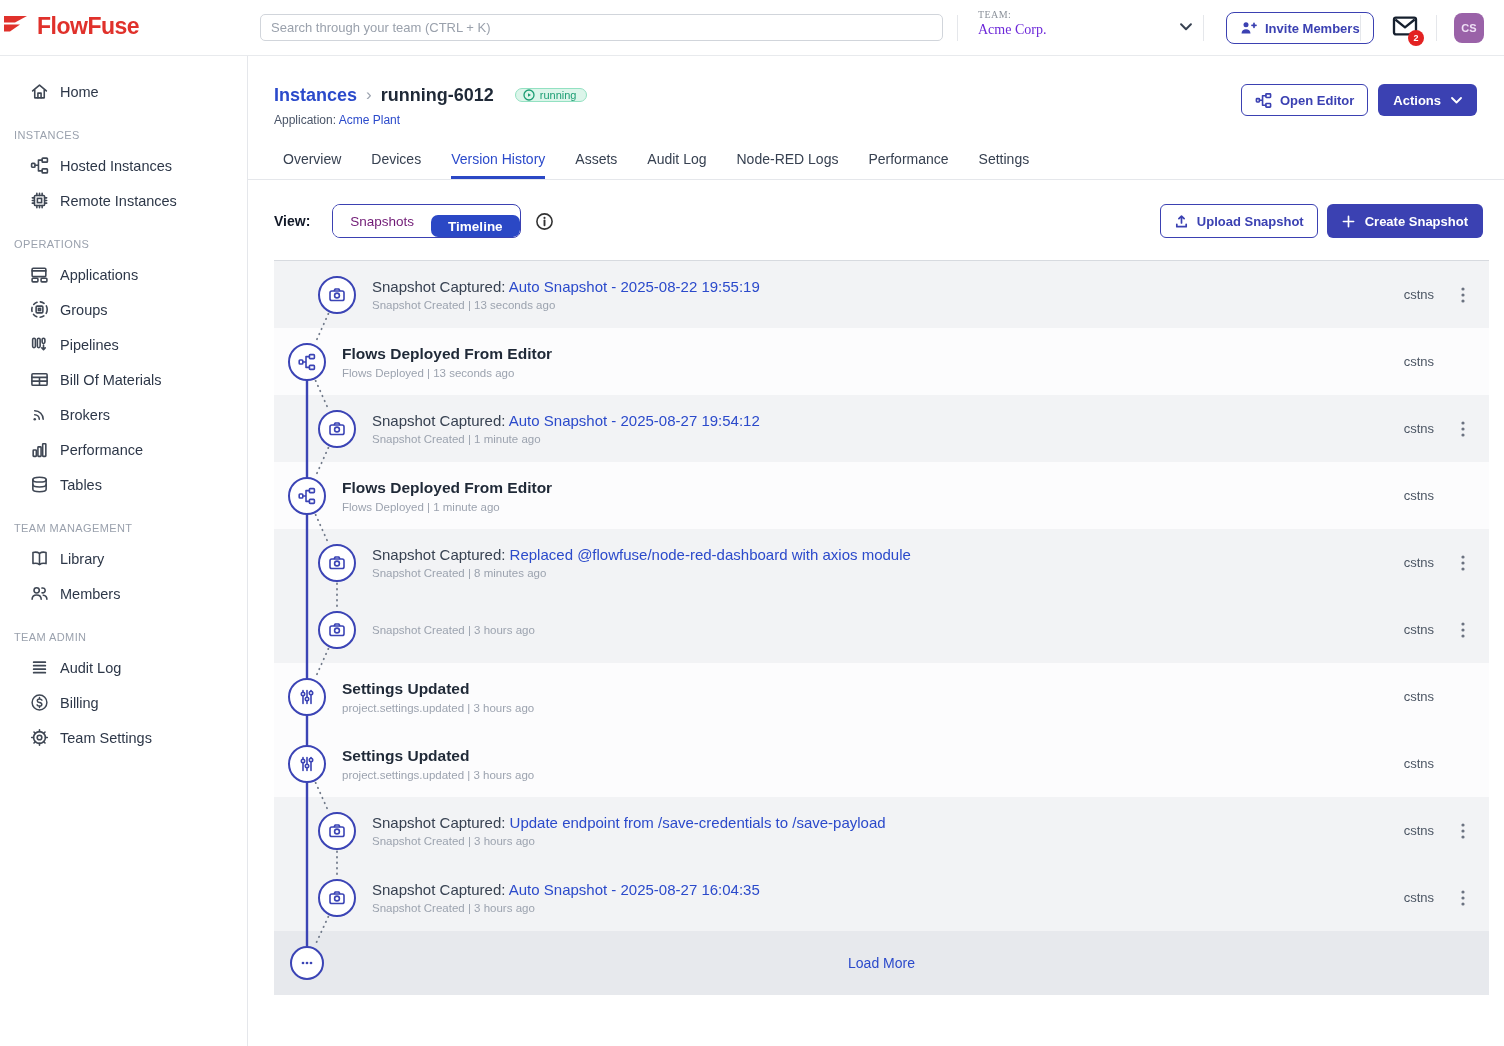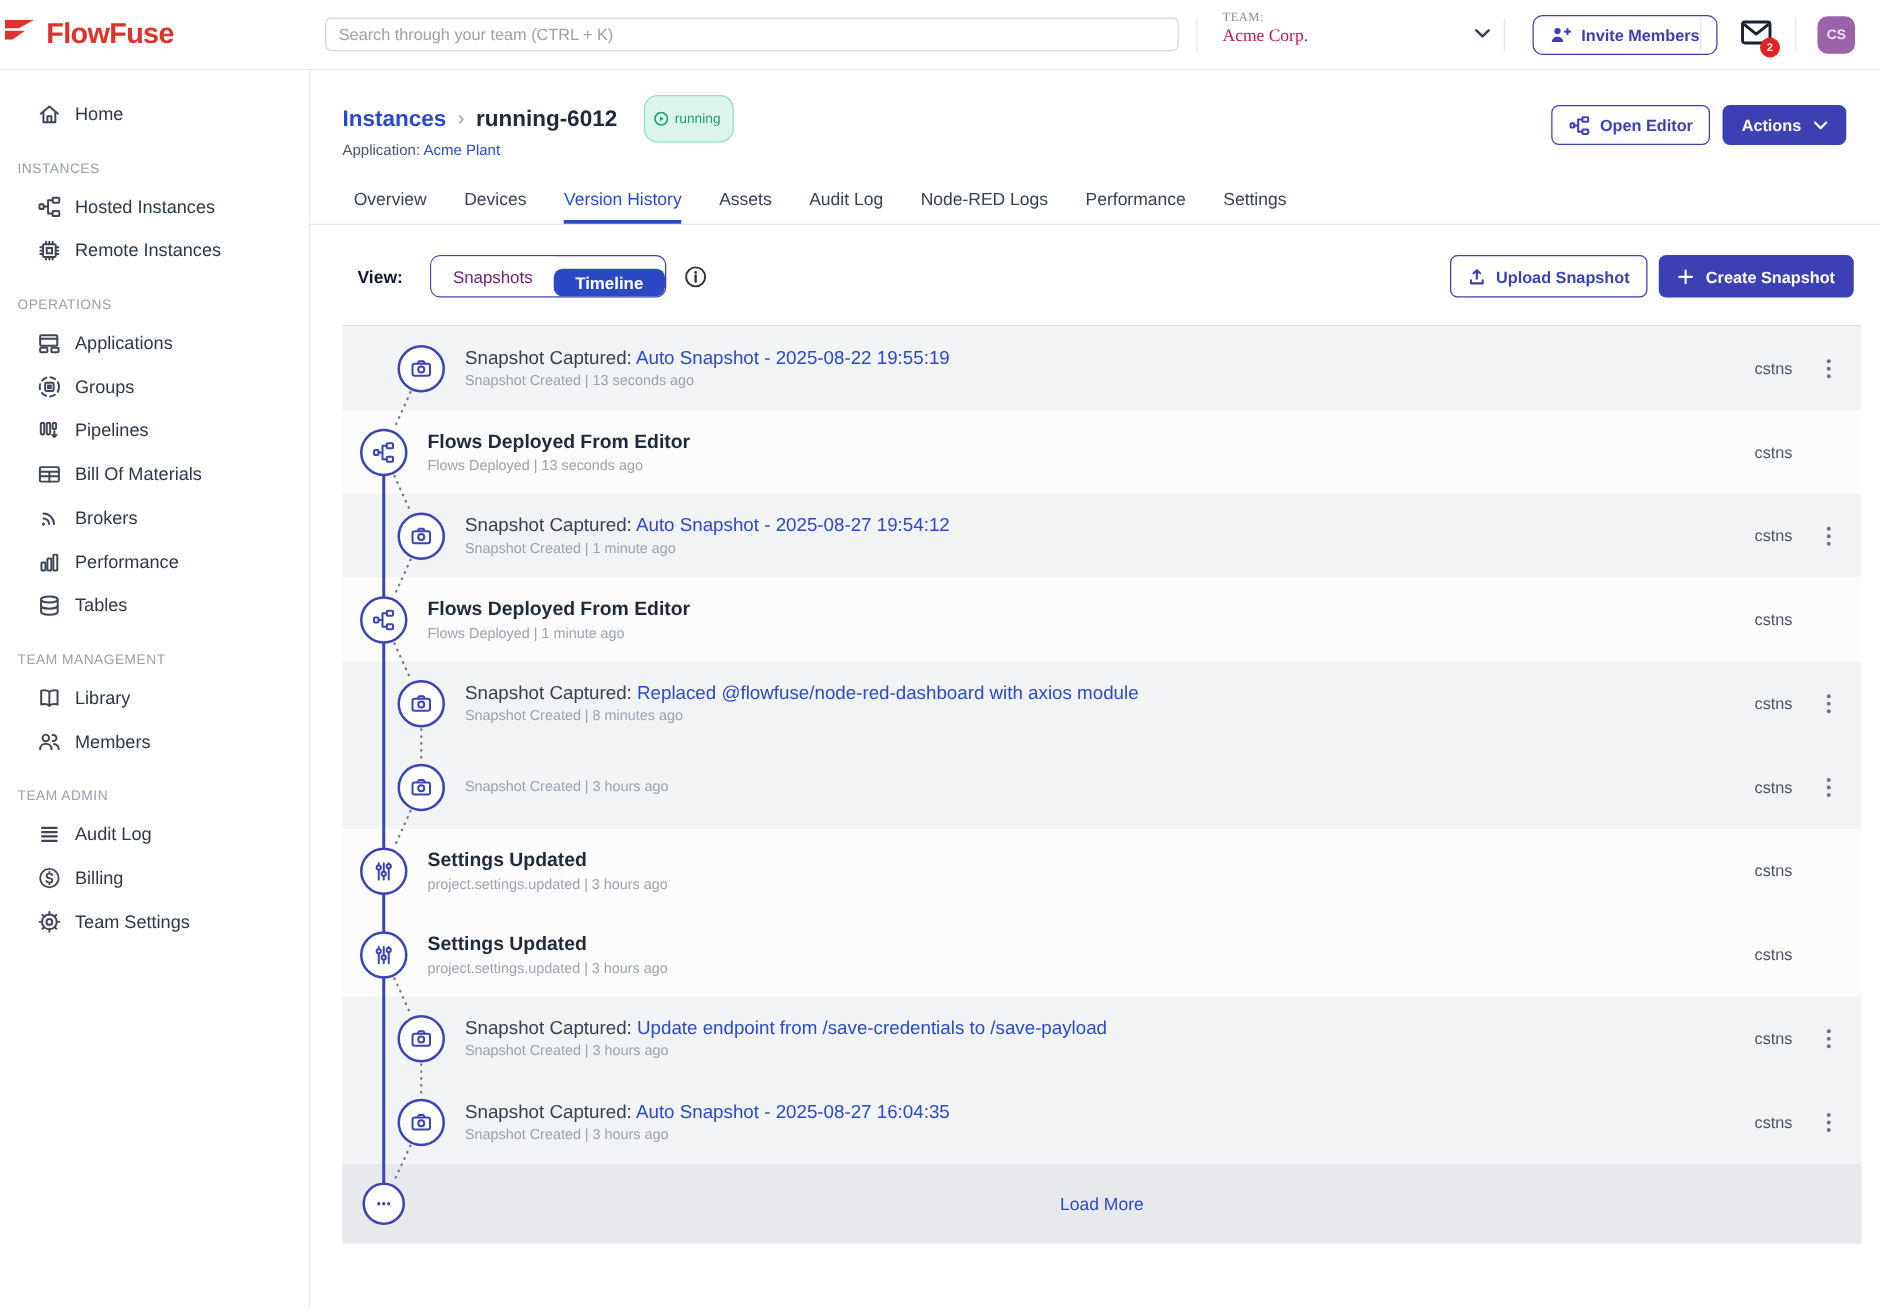--- a/index.html
+++ b/index.html
@@ -15,21 +15,21 @@
             border-bottom:1px solid #e8eaed; z-index:20; }
   .logo { position:absolute; left:0; top:12px; display:flex; align-items:center; gap:7px; cursor:pointer; }
   .logo-text { font-size:23px; font-weight:700; color:#E0312B; letter-spacing:-0.5px; }
   .search-input { position:absolute; left:260px; top:14px; width:683px; height:27px;
     border:1px solid #d1d5db; border-radius:5px; padding:0 10px; font-size:13px;
     font-family:"Liberation Sans", sans-serif; color:#374151; outline:none; }
   .search-input::placeholder { color:#9aa1ac; }
   .vdiv { position:absolute; top:15px; width:1px; height:26px; background:#e5e7eb; }
   .team-select { position:absolute; left:978px; top:9px; cursor:pointer;font-family:Liberation Serif, serif; }
   .team-label { font-size:10px; color:#8b919a; letter-spacing:0.4px; }
-  .team-name { font-size:14px; color:#be185d; margin-top:2px; }
+  .team-name { font-size:14px; color:#6d28d9; margin-top:2px; }
   .team-chevron { position:absolute; left:1180px; top:23px; }
   .invite-btn { position:absolute; left:1226px; top:12px; height:32px; padding:0 13px;
     display:flex; align-items:center; gap:8px; background:#fff; border:1.5px solid #3B41B2;
     border-radius:8px; color:#3B41B2; font-size:13px; font-weight:700; cursor:pointer;
     font-family:"Liberation Sans", sans-serif; }
   .mail-wrap { position:absolute; left:1392px; top:15px; cursor:pointer; width:30px; height:28px; }
   .mail-badge { position:absolute; left:16px; top:15px; width:16px; height:16px; border-radius:50%;
     background:#E32222; color:#fff; font-size:9px; font-weight:700; display:flex;
     align-items:center; justify-content:center; }
   .avatar { position:absolute; left:1454px; top:13px; width:30px; height:30px; border-radius:8px;
@@ -46,41 +46,41 @@
     font-size:14.5px; color:#2d3748; cursor:pointer; }
   .sicon { flex:0 0 auto; }
 
   
   .main { position:absolute; left:248px; top:56px; right:0; bottom:0; background:#fff; }
   .mheader { position:relative; padding:28px 20px 0 26px; }
   .breadcrumb { display:flex; align-items:center; gap:9px; height:22px; }
   .bc-link { font-size:18px; font-weight:700; color:#2B4ACB; cursor:pointer; text-decoration:none; }
   .bc-sep { font-size:17px; color:#9ca3af; }
   .bc-current { font-size:18px; font-weight:700; color:#1f2937; }
-  .status-badge { margin-left:12px; height:38px; padding:0 10px 0 7px; border-radius:11px;
+  .status-badge { margin-left:12px; height:14px; padding:0 10px 0 7px; border-radius:11px;
     background:#DCF5EA; border:1px solid #93E1C2; color:#1D9E74; font-size:11px;
     display:flex; align-items:center; gap:5px; }
   .app-line { margin-top:7px; font-size:12px; color:#4a5568; height:15px; }
   .app-link { color:#2B4ACB; cursor:pointer; text-decoration:none; }
   .hbtns { position:absolute; right:27px; top:28px; display:flex; gap:10px; }
   .btn-outline { height:32px; padding:0 13px; display:flex; align-items:center; gap:8px;
     background:#fff; border:1.5px solid #3B41B2; border-radius:6px; color:#3B41B2;
     font-size:13px; font-weight:700; cursor:pointer; font-family:"Liberation Sans", sans-serif; }
   .btn-solid { height:32px; padding:0 15px; display:flex; align-items:center; gap:10px;
     background:#3B41B2; border:none; border-radius:6px; color:#fff; font-size:13px;
     font-weight:700; cursor:pointer; font-family:"Liberation Sans", sans-serif; }
 
   .tabs { margin-top:18px; display:flex; align-items:flex-end; gap:30px; height:34px;
     border-bottom:1px solid #e5e7eb; padding-left:35px; }
   .tab { font-size:14px; color:#374151; padding-bottom:12px; cursor:pointer; }
   .tab.active { color:#2B4ACB; border-bottom:3px solid #2B48C5; padding-bottom:9px; }
 
   
   .viewbar { display:flex; align-items:center; padding:24px 21px 22px 26px; }
-  .view-label { font-size:14px; font-weight:700; color:#111827; margin-right:22px;margin-left:12px; }
+  .view-label { font-size:14px; font-weight:700; color:#111827; margin-right:22px; }
   .segmented { display:flex; height:34px; border:1px solid #3B41B2; border-radius:8px;
     overflow:hidden; background:#fff; }
   .seg { display:flex; align-items:center; padding:0 17px; font-size:13.5px; color:#701a75;
     cursor:pointer; background:#fff; }
   .seg.active { background:#2B48C5; color:#fff; font-weight:600; border-radius:7px;margin-top:10px; }
   .info-btn { margin-left:14px; cursor:pointer; }
   .vb-spacer { flex:1; }
   .btn-outline.tall, .btn-solid.tall { height:34px; }
 
   

